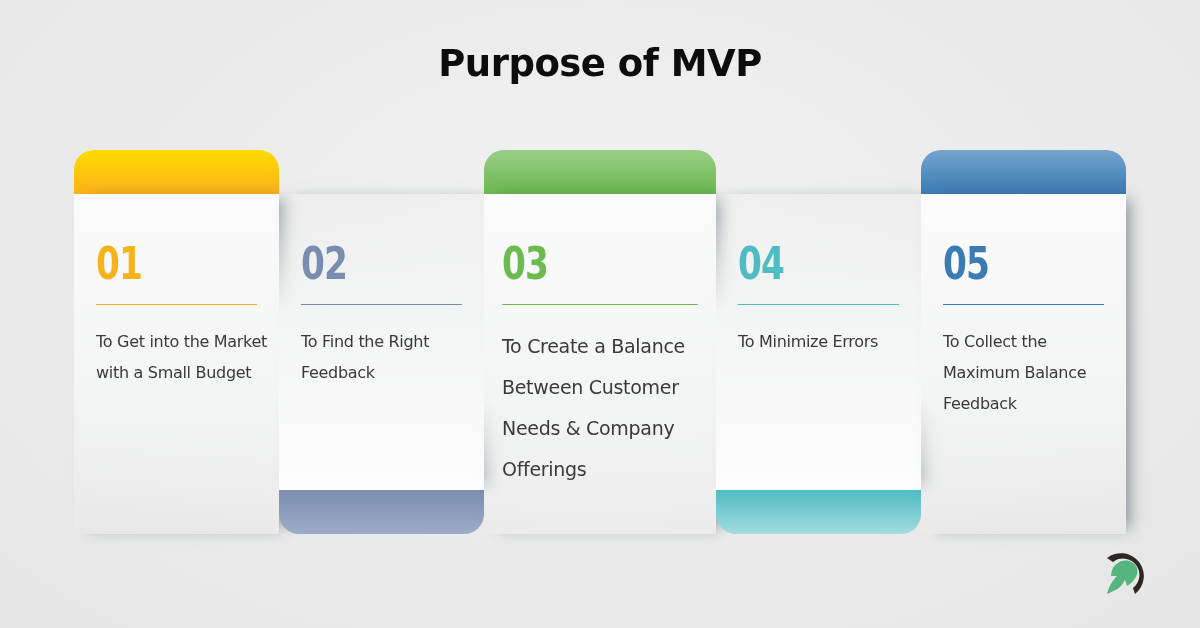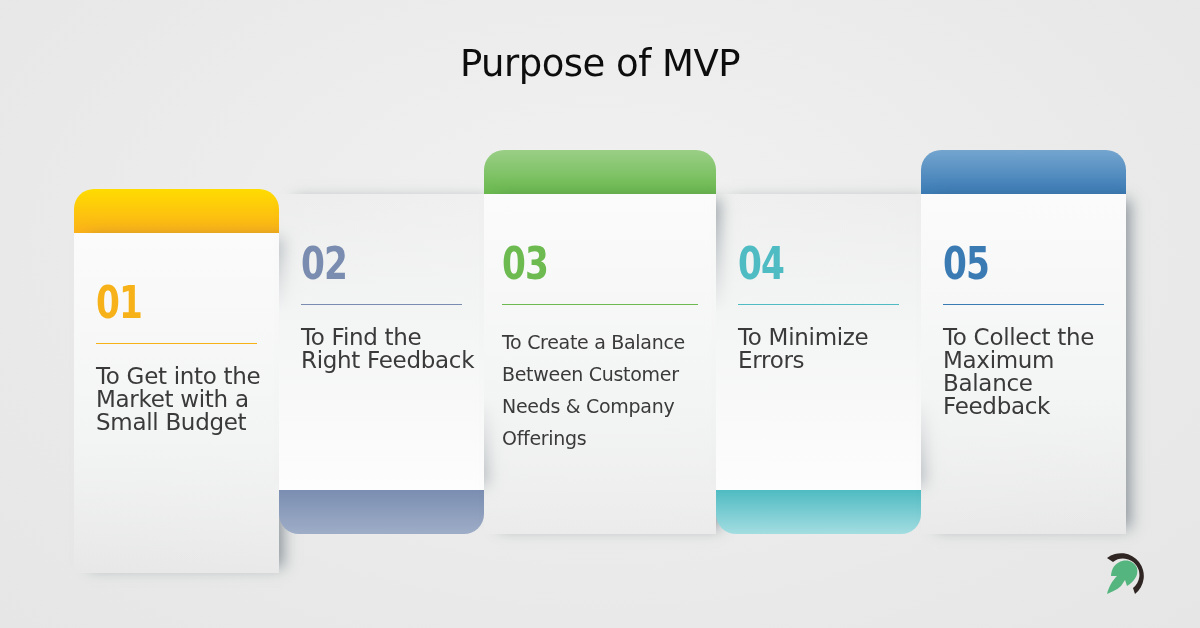--- a/index.html
+++ b/index.html
@@ -3,21 +3,21 @@
 <meta charset="utf-8">
 <style>
   html, body { margin:0; padding:0; }
   body {
     width:1200px; height:628px; overflow:hidden; position:relative;
     background: radial-gradient(ellipse at 50% 40%, #f1f2f1 0%, #e8e9e8 70%, #e5e6e5 100%);
     font-family: "DejaVu Sans", sans-serif;
   }
   .title {
     position:absolute; left:0; width:1200px; top:42px; text-align:center;
-    font-family:"DejaVu Sans", sans-serif; font-weight:normal; font-size:37px;
+    font-family:"DejaVu Sans", sans-serif; font-weight:bold; font-size:37px;
     color:#0d0d0d; letter-spacing:-0.5px;
   }
   .card {
     position:absolute; width:205px;
   }
   .card .body {
     position:absolute; left:0; width:205px;
   }
   
   .card.top .cap {
@@ -40,52 +40,52 @@
     border-radius:0 0 20px 20px;
   }
   .num {
     position:absolute; left:22px; font-family:"DejaVu Sans", sans-serif;
     font-weight:bold; font-size:44px; letter-spacing:-1px;
     transform: scaleX(0.78); transform-origin:left center;
   }
   .rule { position:absolute; left:22px; width:161px; height:1px; }
   .desc {
     position:absolute; left:22px; width:175px;
-    font-family:"DejaVu Sans", sans-serif; font-size:23px; line-height:23px;
+    font-family:"DejaVu Sans", sans-serif; font-size:16px; line-height:31px;
     color:#3a3a3a; letter-spacing:-0.3px;
   }
   .logo { position:absolute; left:1103px; top:546px; width:48px; height:52px; }
 </style>
 </head>
 <body>
 
 <div class="title">Purpose of MVP</div>
 
-<div class="card top" style="left:74px; top:150px; height:384px;margin-top:39px;">
+<div class="card top" style="left:74px; top:150px; height:384px;">
   <div class="cap" style="background:linear-gradient(#ffdc00,#fbb11a);"></div>
   <div class="body"></div>
   <div class="num" style="top:88px; color:#f7b21a;">01</div>
   <div class="rule" style="top:154px; background:#f7b21a;"></div>
   <div class="desc" style="top:176px;">To Get into the Market with a Small Budget</div>
 </div>
 
 <div class="card bottom" style="left:279px; top:194px; height:348px;">
   <div class="body"></div>
   <div class="cap" style="background:linear-gradient(#7b8eb1,#9eadc7);"></div>
   <div class="num" style="top:44px; color:#7a8db0;">02</div>
   <div class="rule" style="top:110px; background:#7a8db0;"></div>
   <div class="desc" style="top:132px;">To Find the Right Feedback</div>
 </div>
 
 <div class="card top" style="left:484px; top:150px; height:384px; width:232px;">
   <div class="cap" style="width:232px; background:linear-gradient(#9acf86,#69b84d);"></div>
   <div class="body" style="width:232px;"></div>
   <div class="num" style="top:88px; color:#6cba50; left:18px;">03</div>
   <div class="rule" style="top:154px; left:18px; width:196px; background:#6cba50;"></div>
-  <div class="desc" style="top:176px; left:18px; width:210px; line-height:32px; font-size:19px;">To Create a Balance Between Customer Needs &amp; Company Offerings</div>
+  <div class="desc" style="top:176px; left:18px; width:210px; line-height:41px; font-size:19px;">To Create a Balance Between Customer Needs &amp; Company Offerings</div>
 </div>
 
 <div class="card bottom" style="left:716px; top:194px; height:244px;">
   <div class="body"></div>
   <div class="cap" style="background:linear-gradient(#4fbbc2,#a3dde1);"></div>
   <div class="num" style="top:44px; color:#4fbcc4;">04</div>
   <div class="rule" style="top:110px; background:#4fbcc4;"></div>
   <div class="desc" style="top:132px;">To Minimize Errors</div>
 </div>
 

